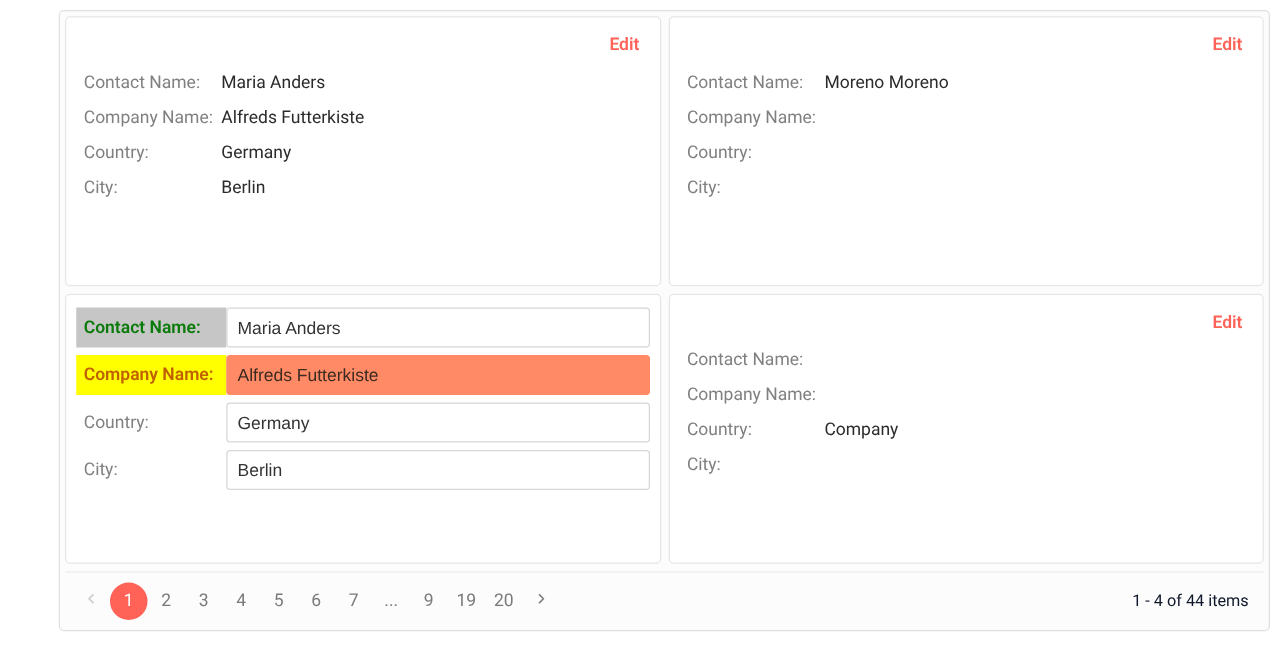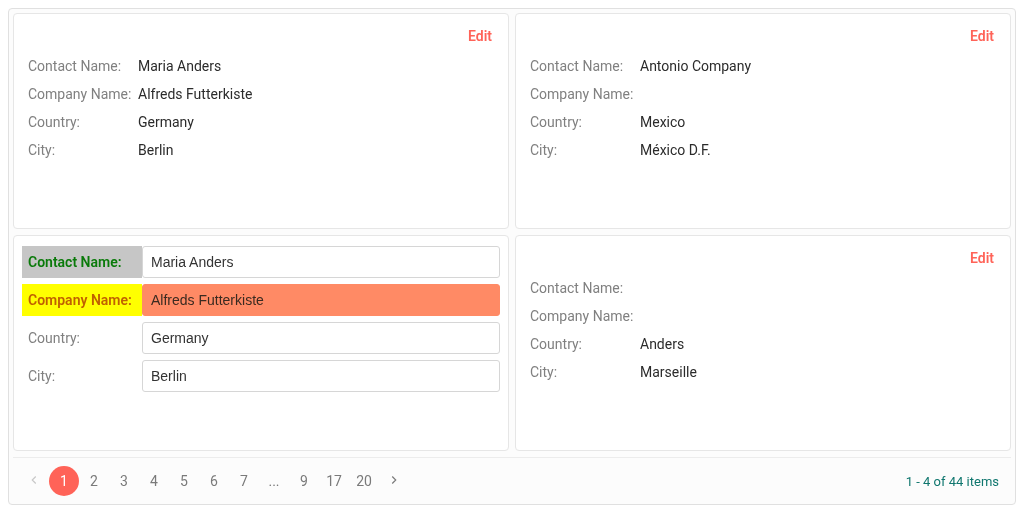--- a/index.html
+++ b/index.html
@@ -10,20 +10,21 @@
     font-size: 14px;
     color: #333;
     background: #fff;
     width: 1024px;
   }
   .grid {
     border: 1px solid #e0e0e0;
     border-radius: 4px;
     padding: 4px;
     background: #fcfcfc;
+    margin-left: 39px;
   }
   .cards {
     display: grid;
     grid-template-columns: 1fr 1fr;
     gap: 6px;
   }
   .card {
     background: #fff;
     border: 1px solid #e6e6e6;
     border-radius: 4px;
@@ -121,21 +122,21 @@
   }
   .pager .btn.current {
     background: #ff6358;
     color: #fff;
   }
   .pager .chev svg { width: 14px; height: 14px; }
   .pager .chev.disabled { color: #c8c8c8; cursor: default; }
   .pager .ellipsis { cursor: default; }
   .pager .info {
     margin-left: auto;
-    color: #0f766e;
+    color: #0f172a;
     font-size: 13px;
     padding-right: 6px;
   }
 </style>
 </head>
 <body>
 
 <div class="grid">
   <div class="cards">
 
@@ -159,32 +160,30 @@
           <span class="value">Berlin</span>
         </div>
       </div>
     </div>
 
     <div class="card">
       <span class="edit-link">Edit</span>
       <div class="body-rows">
         <div class="row">
           <span class="label">Contact Name:</span>
-          <span class="value">Antonio Company</span>
+          <span class="value">Moreno Moreno</span>
         </div>
         <div class="row">
           <span class="label">Company Name:</span>
         </div>
         <div class="row">
           <span class="label">Country:</span>
-          <span class="value">Mexico</span>
         </div>
         <div class="row">
           <span class="label">City:</span>
-          <span class="value">México D.F.</span>
         </div>
       </div>
     </div>
 
     <div class="card edit-mode">
       <div class="edit-row">
         <div class="edit-label gray">Contact Name:</div>
         <input class="edit-input" value="Maria Anders" style="">
       </div>
       <div class="edit-row">
@@ -205,25 +204,24 @@
       <span class="edit-link">Edit</span>
       <div class="body-rows">
         <div class="row">
           <span class="label">Contact Name:</span>
         </div>
         <div class="row">
           <span class="label">Company Name:</span>
         </div>
         <div class="row">
           <span class="label">Country:</span>
-          <span class="value">Anders</span>
+          <span class="value">Company</span>
         </div>
         <div class="row">
           <span class="label">City:</span>
-          <span class="value">Marseille</span>
         </div>
       </div>
     </div>
 
   </div>
 
   <div class="pager">
     <span class="btn chev disabled">
       <span>
         <svg viewBox="0 0 24 24" fill="none" stroke="currentColor" stroke-width="2">
@@ -233,21 +231,21 @@
     </span>
     <span class="btn current">1</span>
     <span class="btn">2</span>
     <span class="btn">3</span>
     <span class="btn">4</span>
     <span class="btn">5</span>
     <span class="btn">6</span>
     <span class="btn">7</span>
     <span class="btn ellipsis">...</span>
     <span class="btn">9</span>
-    <span class="btn">17</span>
+    <span class="btn">19</span>
     <span class="btn">20</span>
     <span class="btn chev">
       <span>
         <svg viewBox="0 0 24 24" fill="none" stroke="currentColor" stroke-width="2">
             <polyline points="9 18 15 12 9 6"></polyline>
           </svg>
       </span>
     </span>
     <span class="info">1 - 4 of 44 items</span>
   </div>

